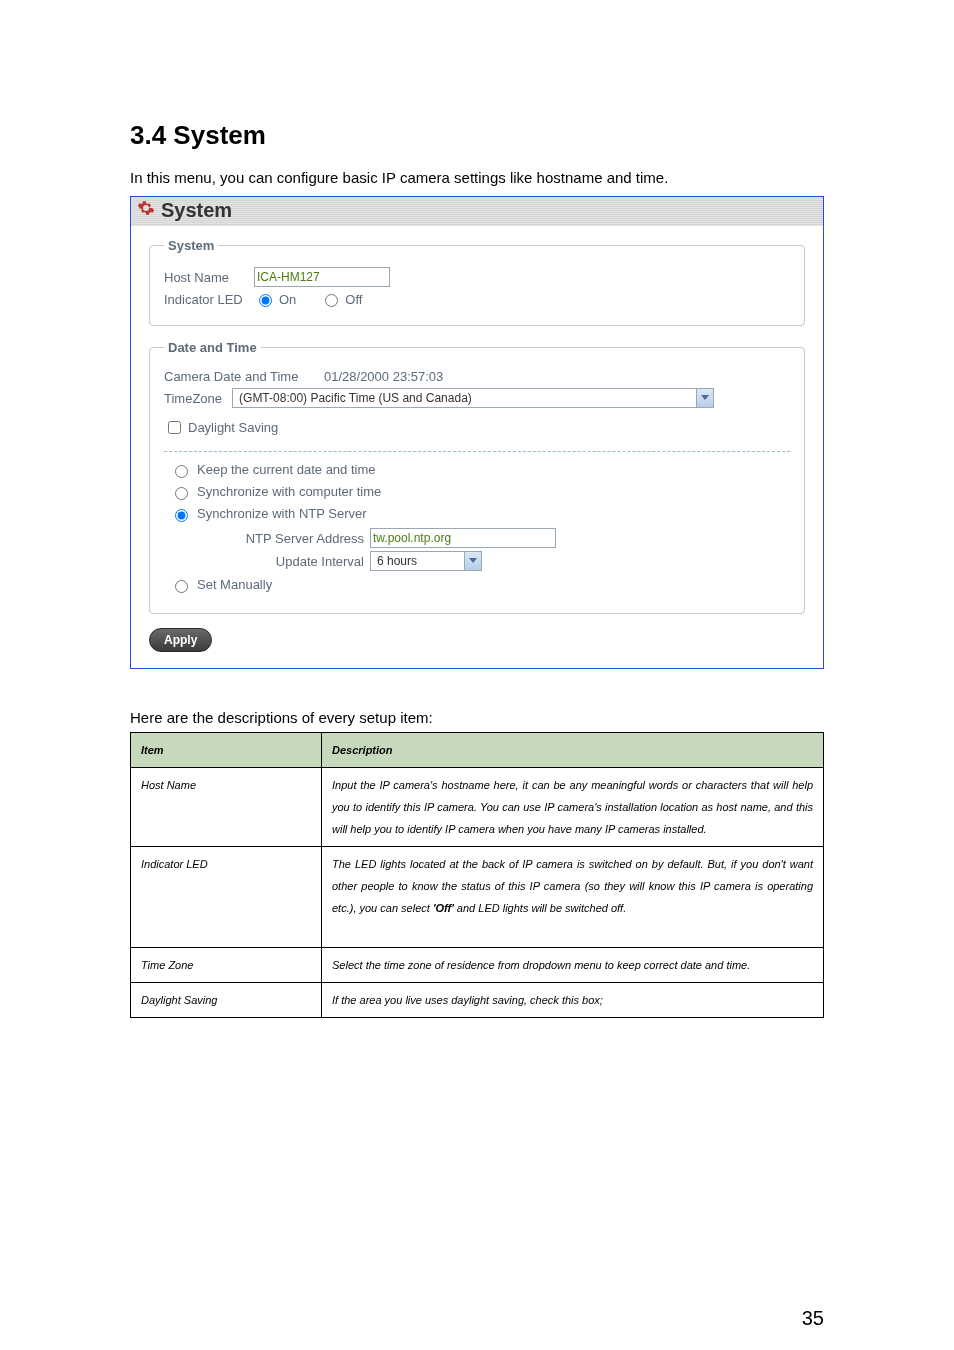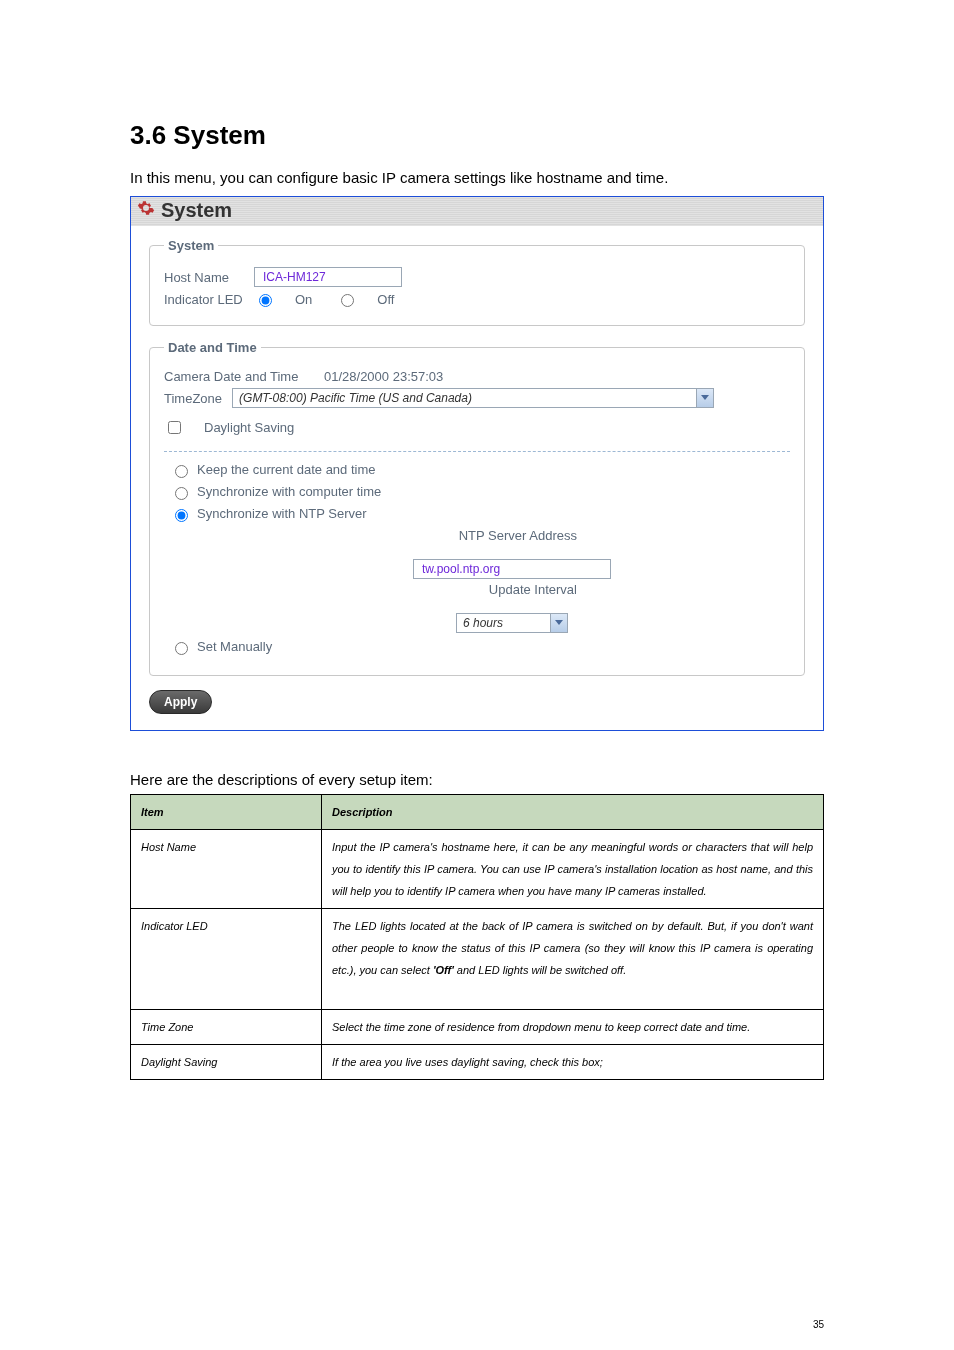--- a/index.html
+++ b/index.html
@@ -59,66 +59,64 @@
     font-weight: bold;
     color: #5c6a7a;
     padding: 0 4px;
     font-size: 13px;
   }
   .row { display: flex; align-items: center; gap: 10px; margin: 4px 0; }
   .row label.lbl { display: inline-block; }
   input.txt {
     border: 1px solid #9aa7b5;
     height: 18px;
-    padding: 0 8px;
+    padding: 0 2px;
     font-size: 12px;
-    color: #6d28d9;
+    color: #4d7c0f;
     background: #fff;
   }
   .radio-item, .check-item {
     display: inline-flex;
     align-items: center;
-    gap: 20px;
+    gap: 4px;
     margin-right: 14px;
   }
   .dashed-sep {
     border: none;
     border-top: 1px dashed #9db8d4;
     margin: 10px 0;
   }
   .radio-line {
     display: flex;
     align-items: flex-start;
     gap: 6px;
     margin: 6px 0;
     padding-left: 6px;
   }
   .sub-block { margin-left: 70px; }
   .sub-row {
     display: flex;
     align-items: center;
-    gap: 16px;
+    gap: 6px;
     margin: 3px 0;
-    flex-direction: column;
   }
   .sub-row .sub-lbl { width: 130px; text-align: right; }
   .select-wrap {
     display: inline-flex;
     align-items: center;
     border: 1px solid #9aa7b5;
     height: 18px;
     background: #fff;
   }
   .select-wrap .sel-text {
     padding: 0 6px;
     font-size: 12px;
     color: #333;
     white-space: nowrap;
     overflow: hidden;
-    font-style: italic;
   }
   .select-wrap .sel-btn {
     width: 16px;
     height: 18px;
     background: linear-gradient(#dce8f7, #b7cde8);
     border-left: 1px solid #9aa7b5;
     display: flex;
     align-items: center;
     justify-content: center;
   }
@@ -155,29 +153,29 @@
     font-weight: bold;
   }
   table.desc td.col-item { width: 170px; }
   table.desc td.just p { margin: 0; text-align: justify; }
   table.desc td.just p strong.off { font-weight: bold; }
 
   .page-num {
     position: absolute;
     bottom: 20px;
     right: 130px;
-    font-size: 10px;
+    font-size: 20px;
   }
 </style>
 </head>
 <body>
 
 <div class="page">
 
-  <h1 class="section-heading">3.6 System</h1>
+  <h1 class="section-heading">3.4 System</h1>
   <p class="intro">In this menu, you can configure basic IP camera settings like hostname and time.</p>
 
   <div class="sys-panel">
     <div class="sys-header">
       <span>
         <svg width="18" height="18" viewBox="0 0 24 24">
           <path fill="#b33" d="M12 8a4 4 0 1 0 0 8 4 4 0 0 0 0-8zm9 4a7 7 0 0 1-.1 1.2l2 1.6-2 3.4-2.4-.9a7 7 0 0 1-2 1.2l-.4 2.5h-4l-.4-2.5a7 7 0 0 1-2-1.2l-2.4.9-2-3.4 2-1.6A7 7 0 0 1 3 12a7 7 0 0 1 .1-1.2l-2-1.6 2-3.4 2.4.9a7 7 0 0 1 2-1.2L7.9 3h4l.4 2.5a7 7 0 0 1 2 1.2l2.4-.9 2 3.4-2 1.6c.1.4.1.8.1 1.2z"></path>
         </svg>
       </span>
       <span>System</span>

